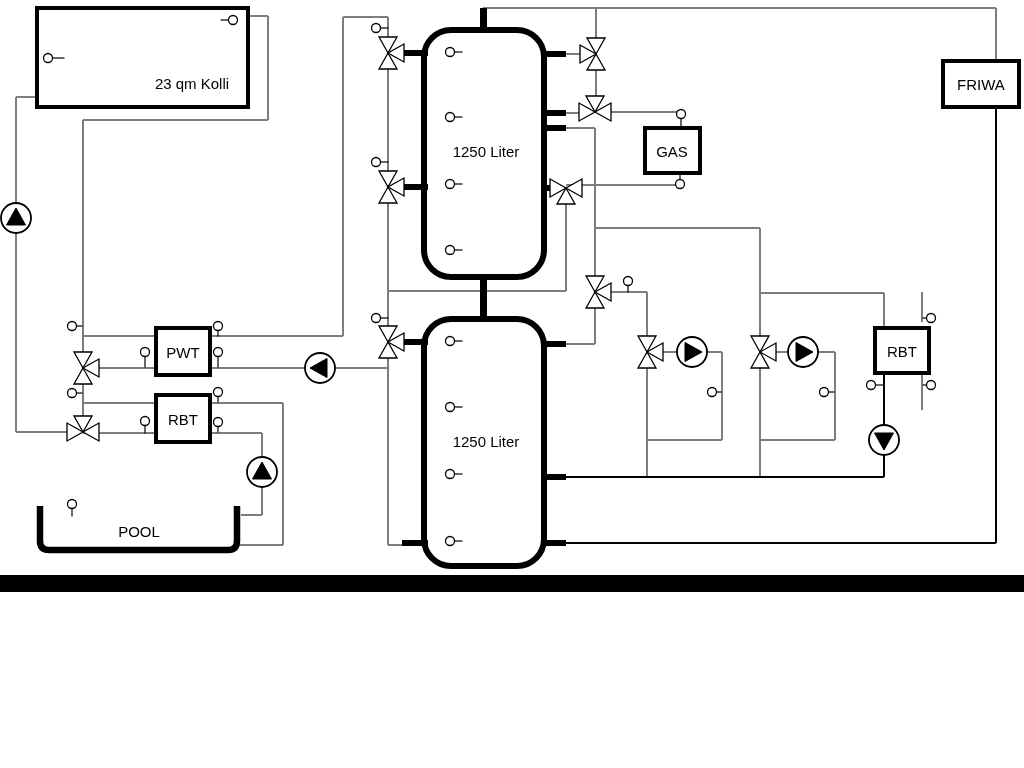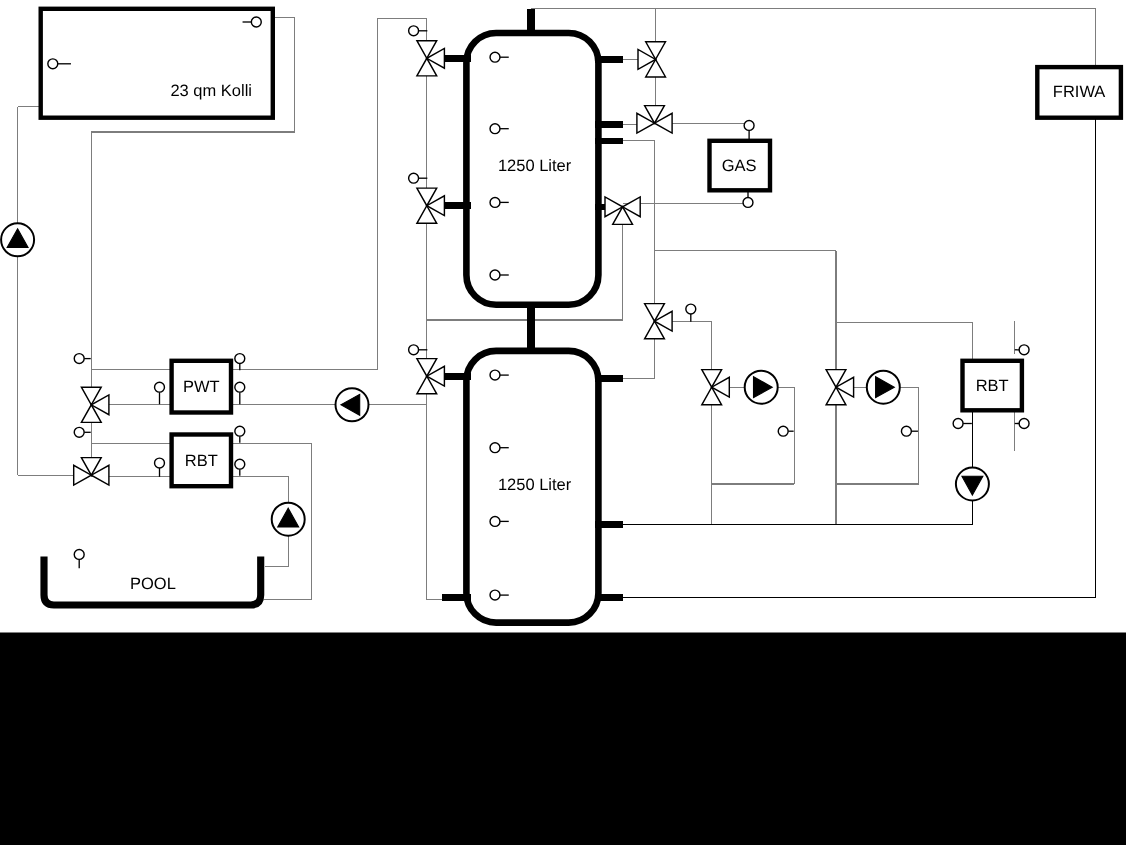--- a/index.html
+++ b/index.html
@@ -1,16 +1,16 @@
 <!DOCTYPE html>
 <html><head>
 <meta charset="utf-8">
 <style>
   html,body{margin:0;padding:0;background:#ffffff;}
-  .page{position:relative;width:1024px;height:768px;overflow:hidden;background:#4d7c0f;}
+  .page{position:relative;width:1024px;height:592px;overflow:hidden;background:#4d7c0f;}
   svg{display:block;}
   text{font-family:"Liberation Sans","DejaVu Sans",sans-serif;fill:#000;}
 </style>
 </head>
 <body>
 
 <div class="page">
   <svg id="schematic" width="1024" height="768" viewBox="0 0 1024 768" xmlns="http://www.w3.org/2000/svg">
       <rect x="0" y="0" width="1024" height="768" fill="#ffffff"></rect>
       <line x1="248" y1="16" x2="268" y2="16" stroke="#7d7d7d" stroke-width="1.2" shape-rendering="crispEdges"></line>

